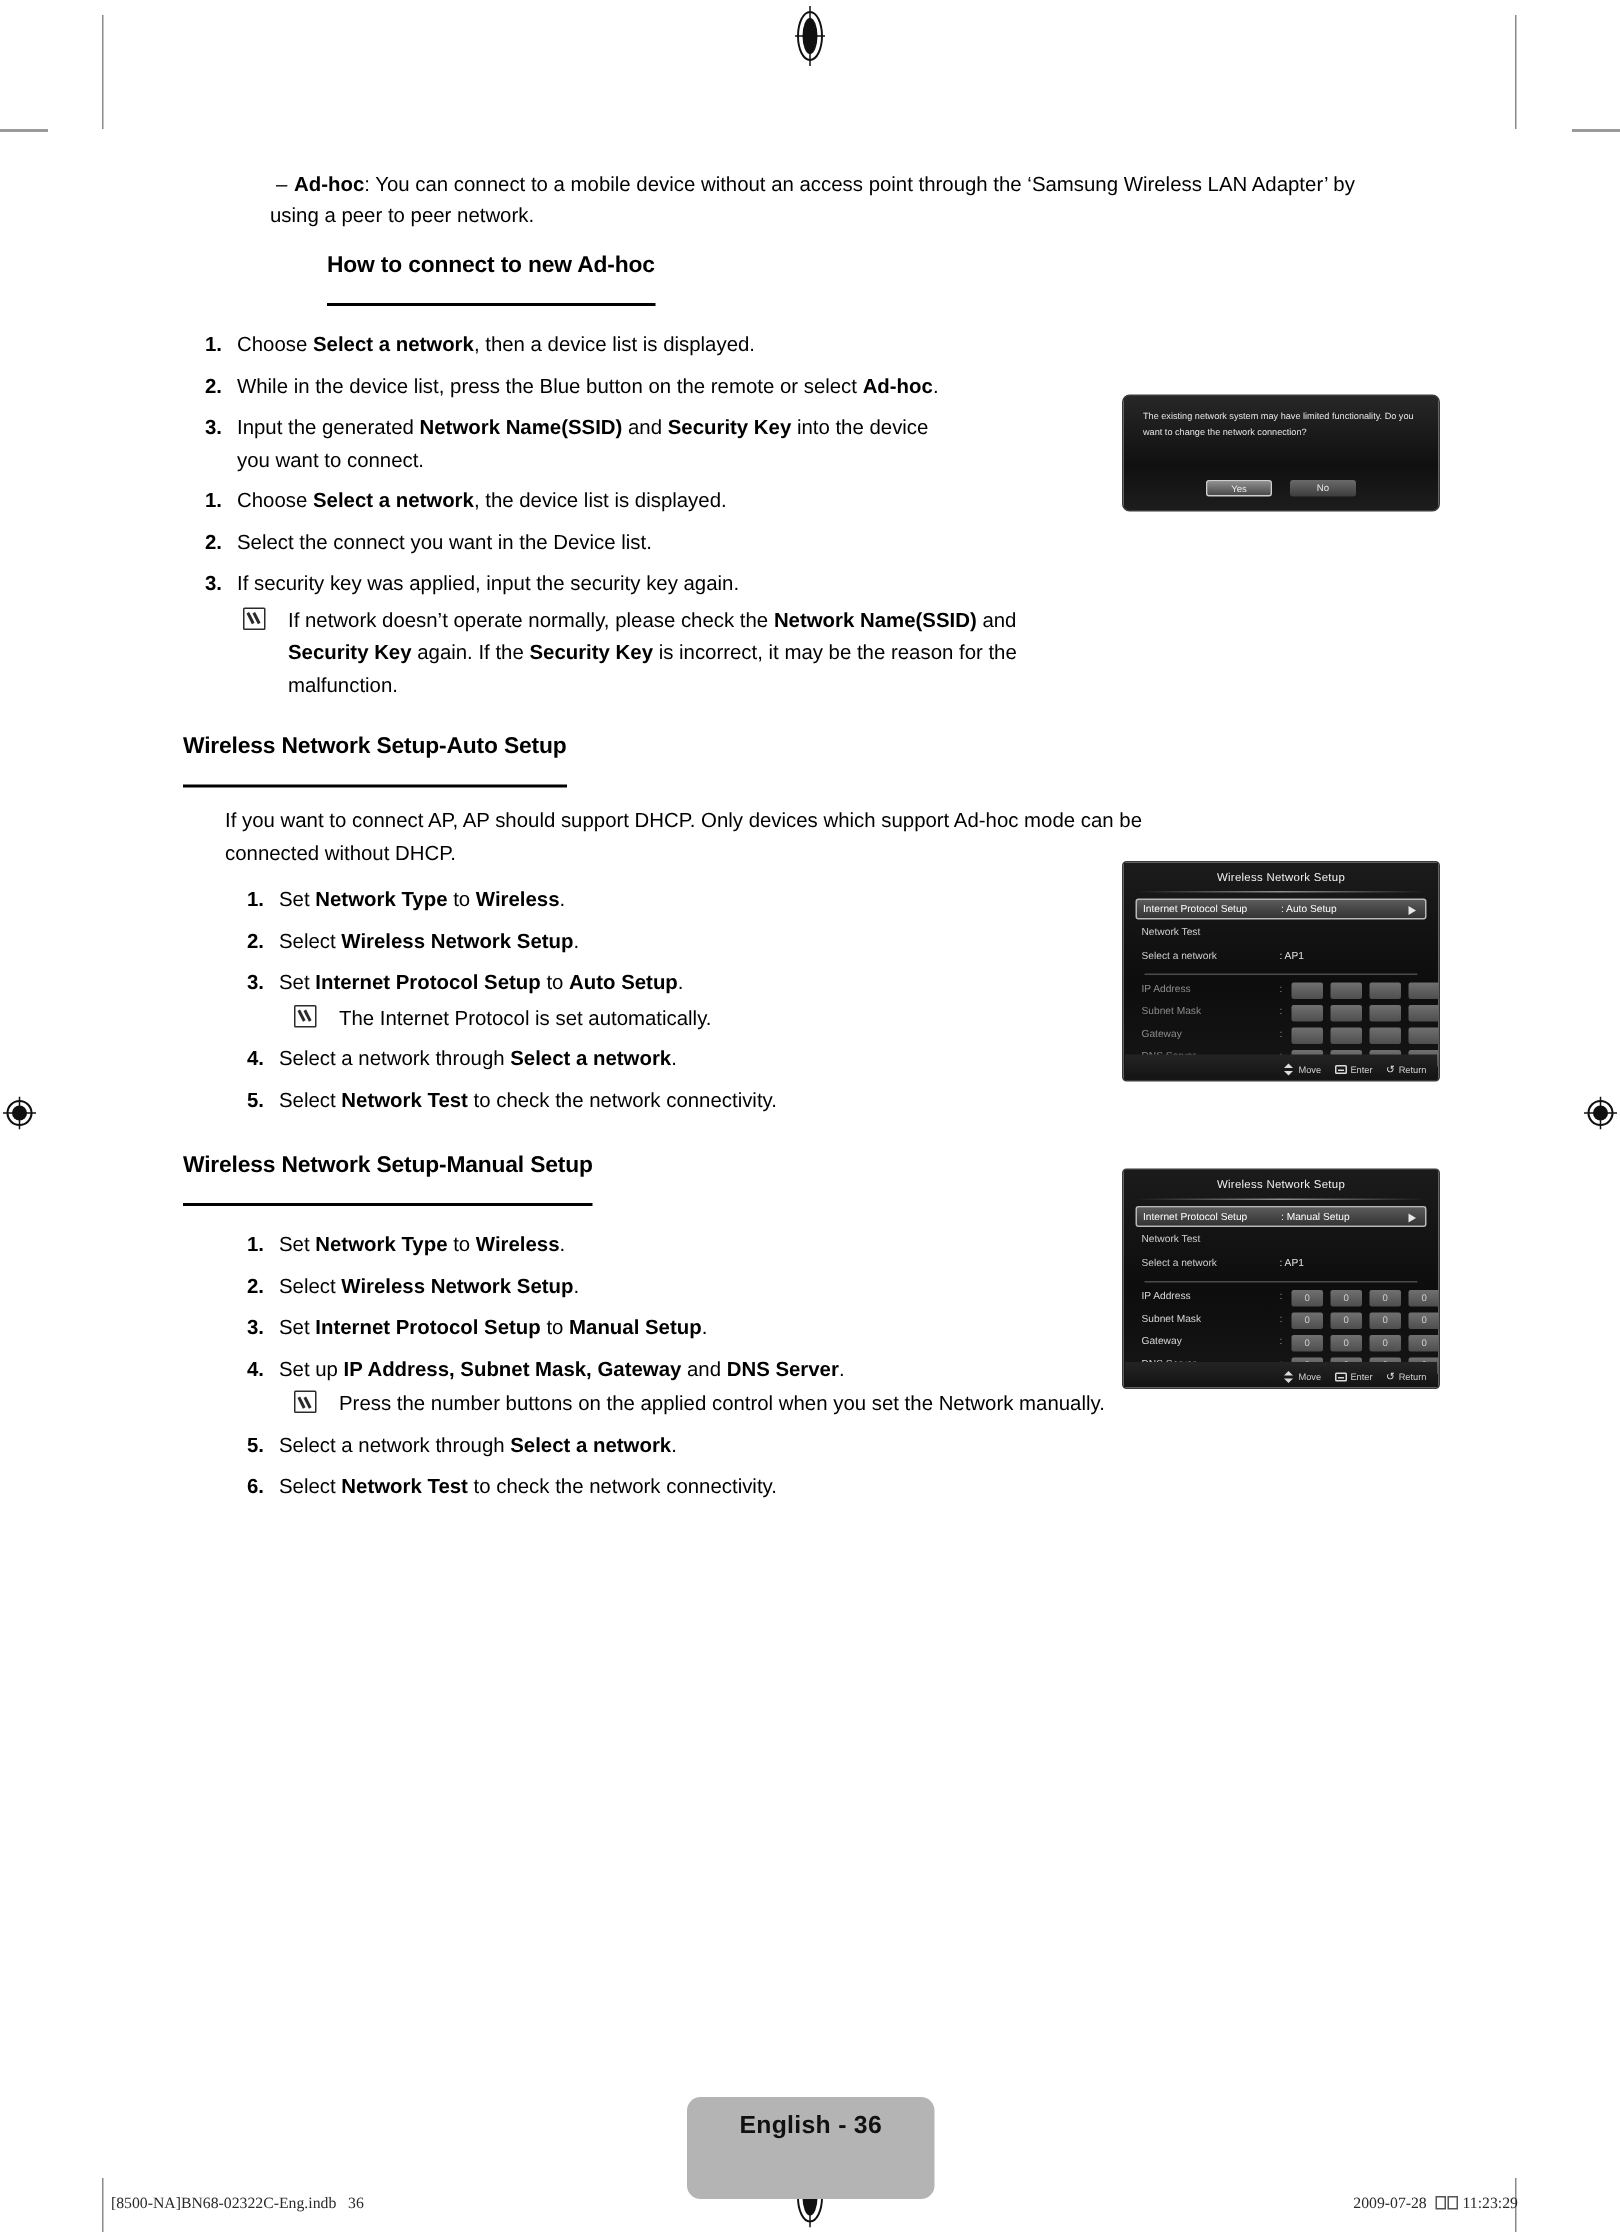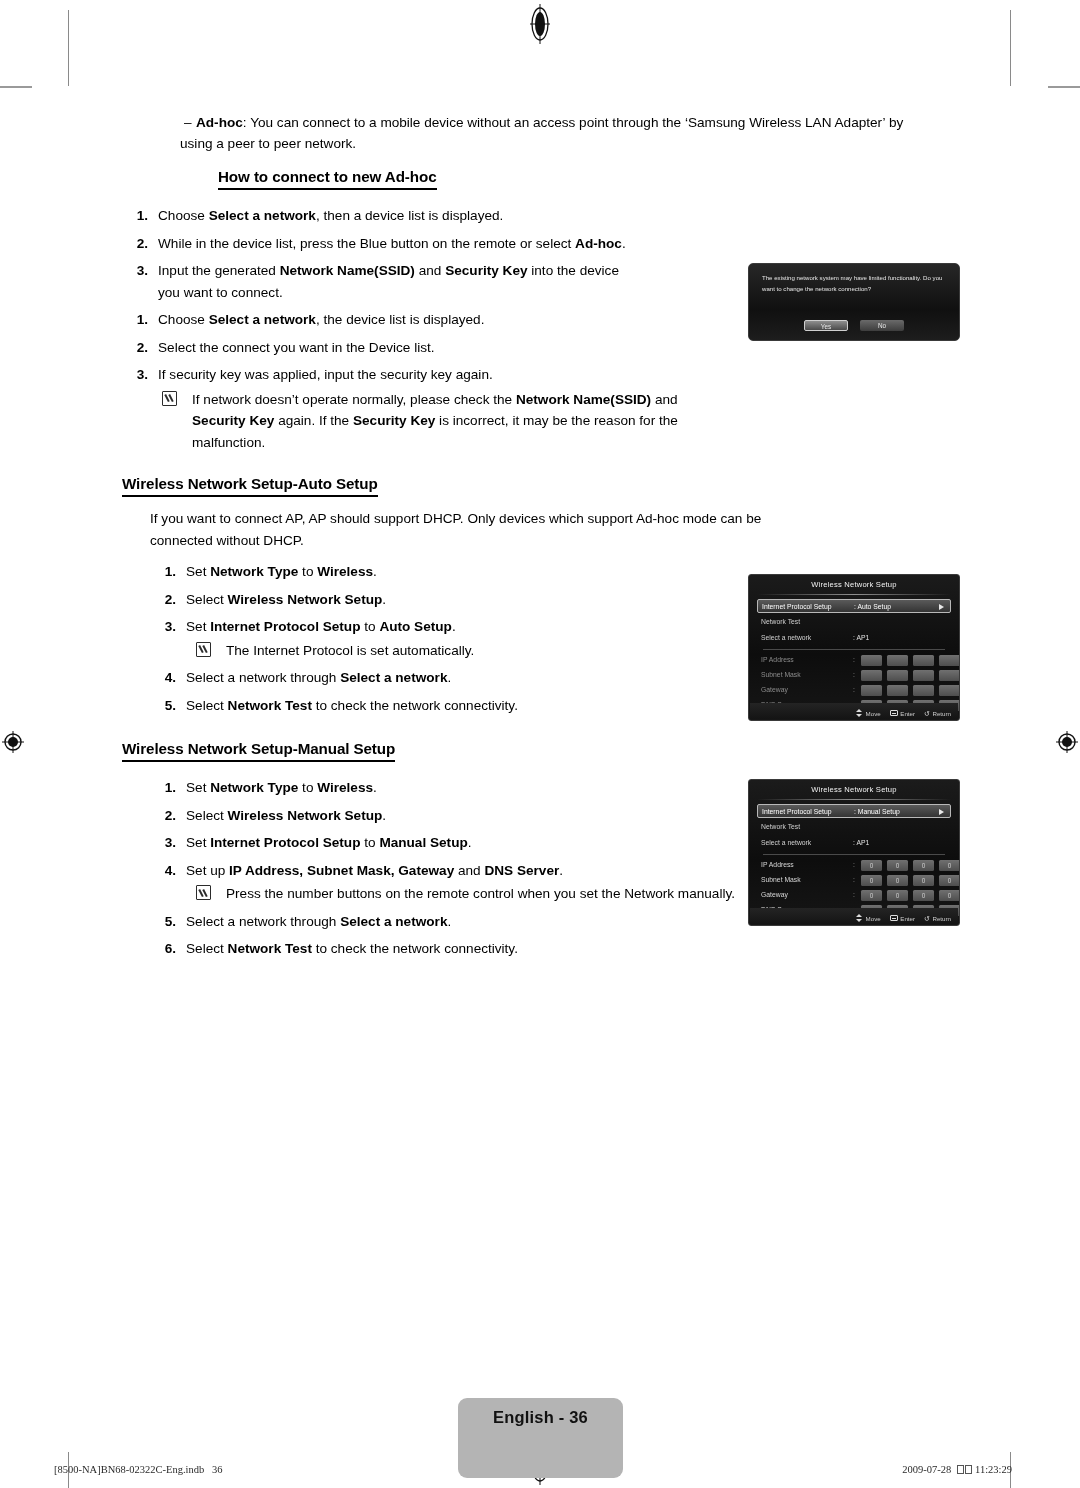--- a/index.html
+++ b/index.html
@@ -69,21 +69,21 @@
   }
   .dash-item .body {
     margin-left: 16px;
   }
 
   h2.section-head {
     font-size: 15.2px;
     font-weight: bold;
     letter-spacing: -0.1px;
     margin: 0 0 11px 0;
-    padding-bottom: 3px;
+    padding-bottom: 17px;
     display: inline-block;
     border-bottom: 2.4px solid #000;
   }
   .head-wrap { margin-top: 14px; }
   .head-wrap.sub { margin-left: 96px; }
   .head-wrap.main { margin-left: 0px; }
 
   ol.steps {
     list-style: none;
     margin: 0;
@@ -356,38 +356,38 @@
     color: #dcdcdc;
     line-height: 1;
   }
 
   
   .page-badge {
     position: absolute;
     left: 458px;
     top: 1398px;
     width: 165px;
-    height: 80px;
+    height: 68px;
     background: #b4b4b4;
     border-radius: 9px;
   }
   .page-badge .lbl {
     position: absolute;
     left: 0; right: 0;
     top: 10px;
     text-align: center;
     font-size: 16.5px;
     font-weight: bold;
     color: #111;
     letter-spacing: .2px;
   }
 
   .footer-left {
     position: absolute;
-    left: 54px;
+    left: 74px;
     top: 1464px;
     font-family: "Liberation Serif", serif;
     font-size: 10.5px;
     color: #2a2a2a;
     white-space: pre;
   }
   .footer-right {
     position: absolute;
     right: 68px;
     top: 1464px;
@@ -532,21 +532,21 @@
       </li>
       <li>
         <span class="num">3.</span>
         <span>Set <b>Internet Protocol Setup</b> to <b>Manual Setup</b>.</span>
       </li>
       <li>
         <span class="num">4.</span>
         <span>Set up <b>IP Address, Subnet Mask, Gateway</b> and <b>DNS Server</b>.</span>
         <div class="note" style="margin-top:2px; padding-left:40px;">
           <span class="note-icon" style="left:10px;"></span>
-          <span>Press the number buttons on the remote control when you set the Network manually.</span>
+          <span>Press the number buttons on the applied control when you set the Network manually.</span>
         </div>
       </li>
       <li style="margin-top:3px;">
         <span class="num">5.</span>
         <span>Select a network through <b>Select a network</b>.</span>
       </li>
       <li>
         <span class="num">6.</span>
         <span>Select <b>Network Test</b> to check the network connectivity.</span>
       </li>

